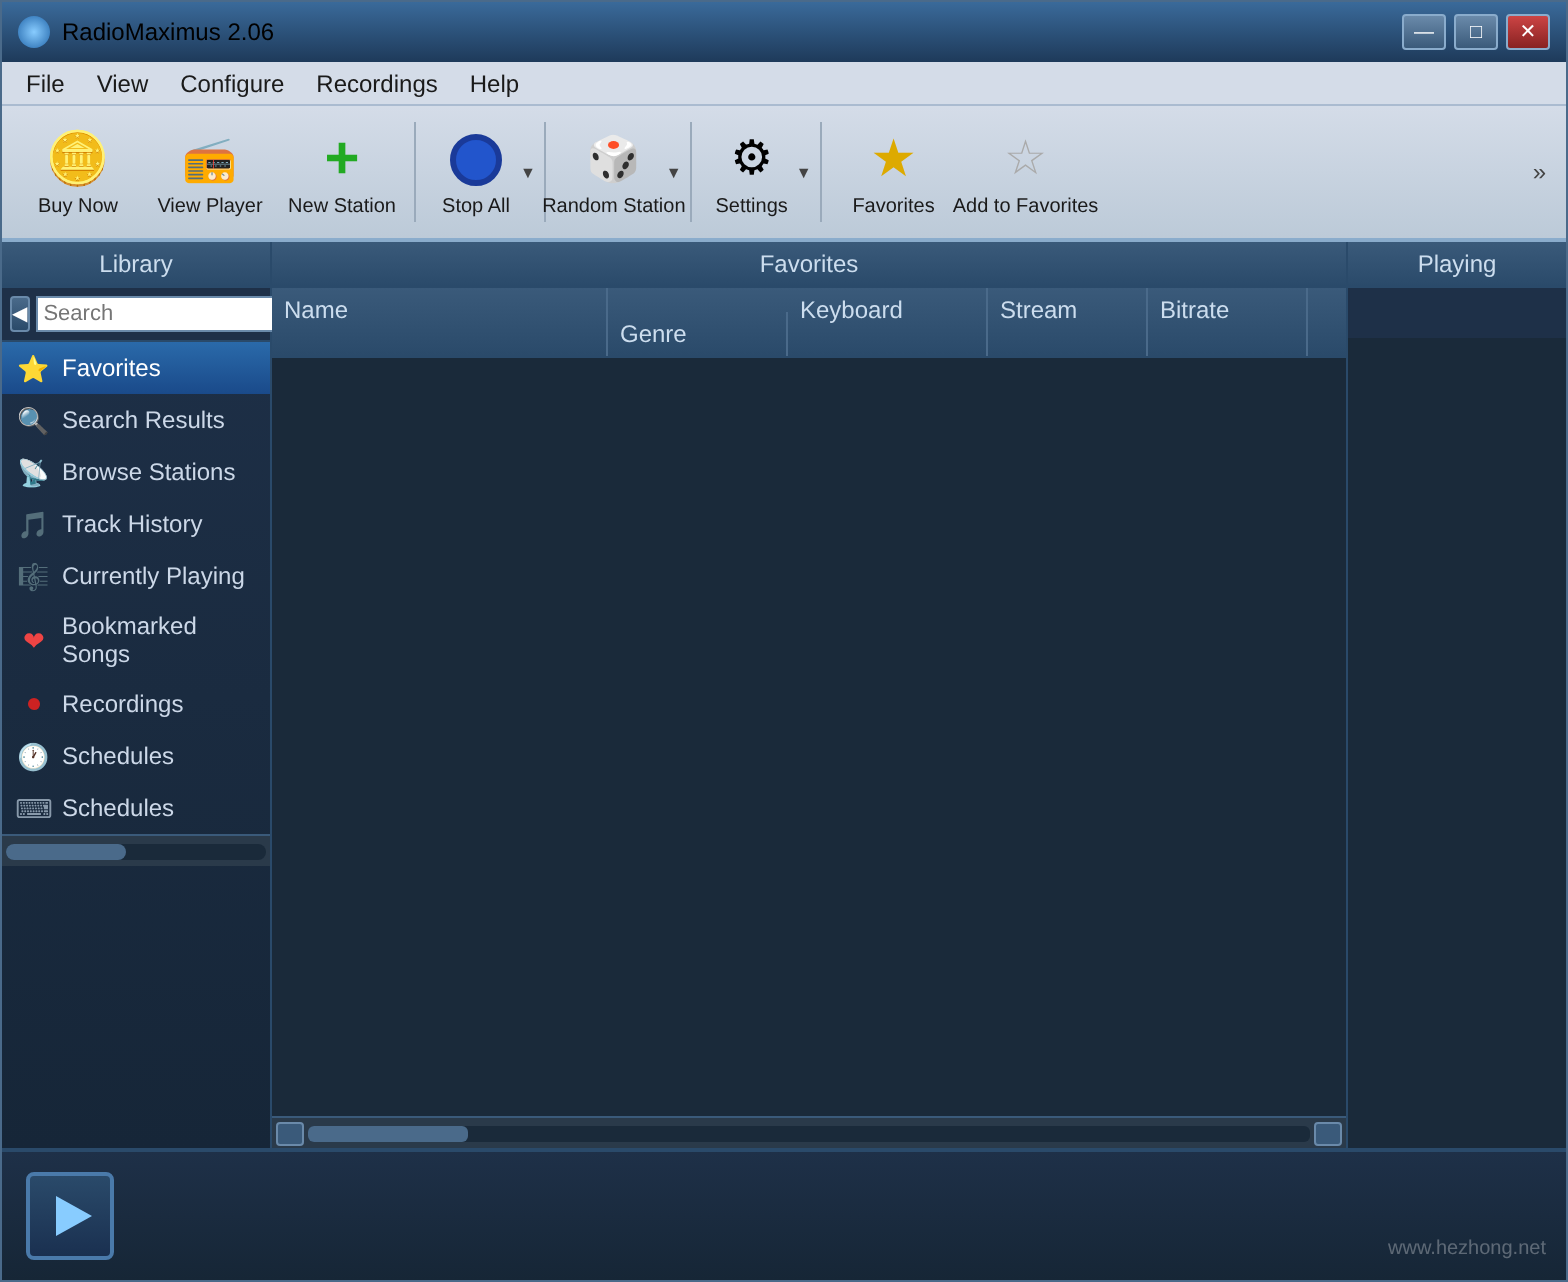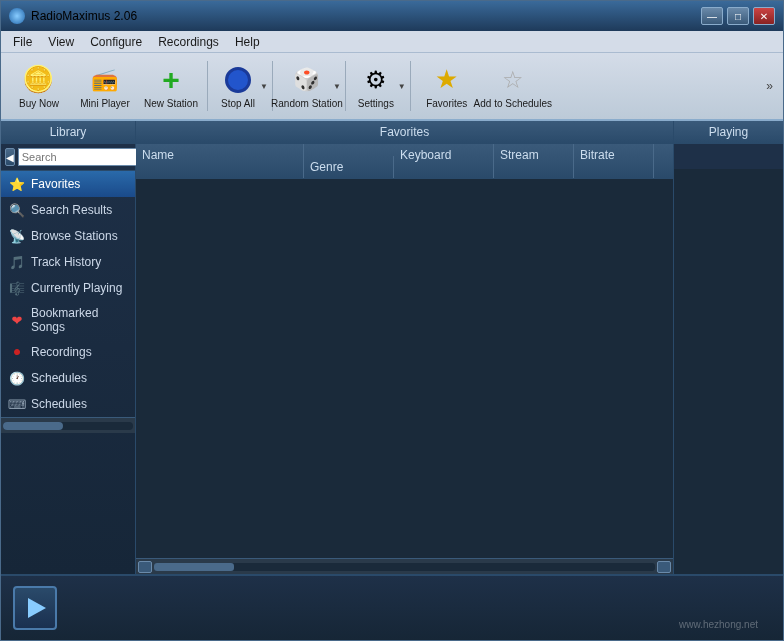--- a/index.html
+++ b/index.html
@@ -332,21 +332,21 @@
     .scrollbar-thumb {
       height: 8px;
       background: #4a6a8a;
       border-radius: 4px;
       width: 60px;
     }
     
     #watermark {
       position: absolute;
       bottom: 10px;
-      right: 25px;
+      right: 10px;
       color: rgba(255,255,255,0.3);
       font-size: 10px;
     }
   </style>
 </head>
 <body>
 
 <div id="window" style="position:relative;">
 
   <div id="titlebar">
@@ -371,21 +371,21 @@
 
   <div id="toolbar">
 
     <div class="toolbar-btn">
       <div class="btn-icon" style="font-size:26px;">🪙</div>
       <span class="btn-label">Buy Now</span>
     </div>
 
     <div class="toolbar-btn">
       <div class="btn-icon" style="font-size:22px;">📻</div>
-      <span class="btn-label">Mini Player</span>
+      <span class="btn-label">View Player</span>
     </div>
 
     <div class="toolbar-btn">
       <div class="btn-icon" style="font-size:30px; color:#22aa22; font-weight:bold; line-height:1;">+</div>
       <span class="btn-label">New Station</span>
     </div>
     <div class="toolbar-separator"></div>
 
     <div style="display:flex; align-items:center; gap:0;">
       <div class="toolbar-btn" style="width:52px;">
@@ -416,21 +416,21 @@
     </div>
     <div class="toolbar-separator"></div>
 
     <div class="toolbar-btn">
       <div class="btn-icon" style="font-size:26px; color:#ddaa00;">★</div>
       <span class="btn-label">Favorites</span>
     </div>
 
     <div class="toolbar-btn">
       <div class="btn-icon" style="font-size:24px; color:#aaaaaa;">☆</div>
-      <span class="btn-label">Add to Schedules</span>
+      <span class="btn-label">Add to Favorites</span>
     </div>
 
     <div class="toolbar-more">»</div>
   </div>
 
   <div id="main">
 
     <div id="sidebar">
       <div id="library-header">Library</div>
       <div id="search-bar">

